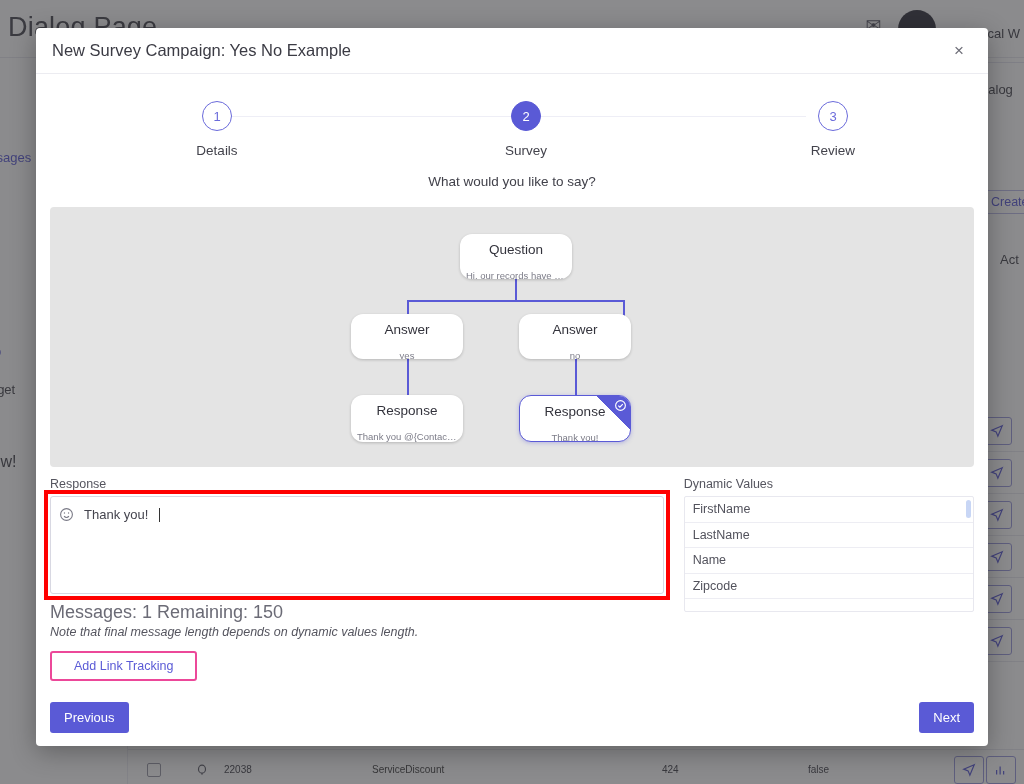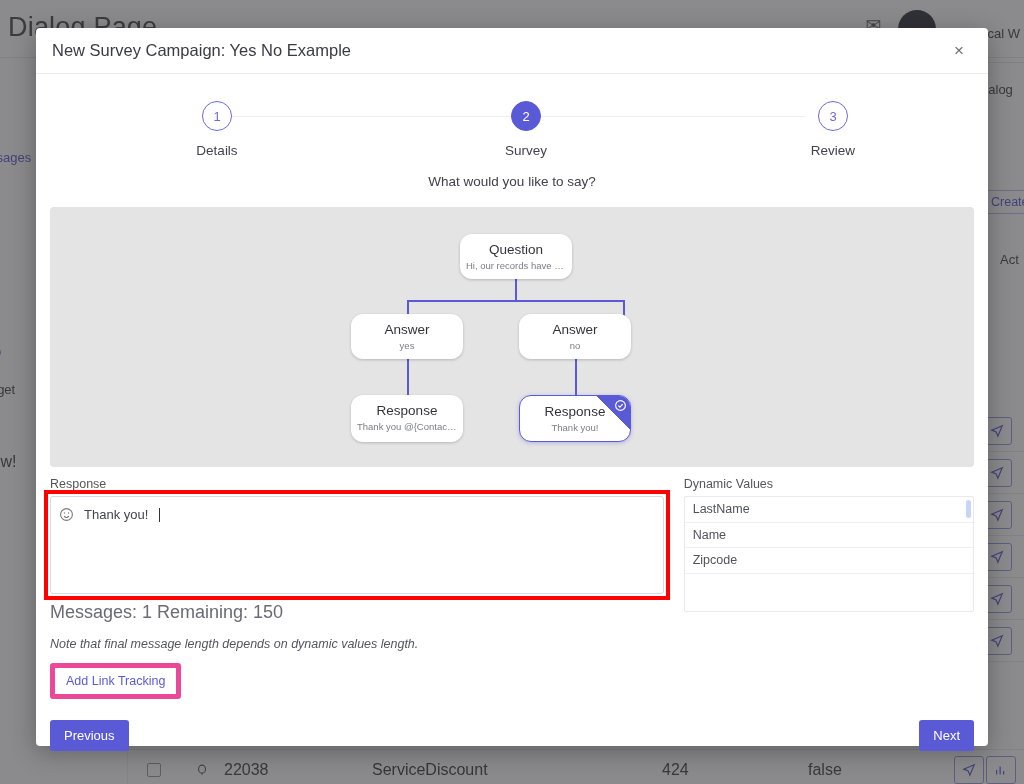--- a/index.html
+++ b/index.html
@@ -53,21 +53,21 @@
   
   .bg-table {
     position: absolute; left: 128px; top: 62px; width: 896px; height: 722px;
     border-top: 1px solid #e4e4ee;
   }
   .bg-row {
     position: absolute; left: 0; width: 896px; height: 41px;
     border-bottom: 1px solid #e8e8f0;
     display: flex; align-items: center;
   }
-  .bg-cell { font-size: 16px; color: #44444c; }
+  .bg-cell { font-size: 10px; color: #44444c; }
   .bg-iconbtn {
     width: 30px; height: 28px; border: 1px solid #9a9ade; border-radius: 3px;
     display: flex; align-items: center; justify-content: center;
     color: #5a5ad6; background: #fff; margin-right: 2px;
   }
   .bg-iconbtn svg { width: 14px; height: 14px; }
   .bg-checkbox {
     width: 14px; height: 14px; border: 1px solid #9a9aa6; border-radius: 2px; background:#fff;
   }
   .bg-sidebar {
@@ -135,21 +135,21 @@
   }
   .node {
     position: absolute; background: #fff; border-radius: 12px;
     box-shadow: 0 1px 3px rgba(0,0,0,.20);
     text-align: center; overflow: hidden;
   }
   .node .node-title {
     font-size: 13.5px; color: #33333c; margin-top: 8px; font-weight: 400;
   }
   .node .node-sub {
-    font-size: 9.5px; color: #7c7c88; margin-top: 3px;
+    font-size: 9.5px; color: #7c7c88; margin-top: 13px;
     white-space: nowrap; overflow: hidden; text-overflow: ellipsis; padding: 0 6px;
   }
   .node.selected { border: 1.5px solid #5a5ad6; box-shadow: 0 1px 4px rgba(90,90,214,.35); }
   .node-badge {
     position: absolute; right: 0; top: 0; width: 34px; height: 34px;
     background: linear-gradient(45deg, transparent 50%, #5a5ad6 50%);
   }
   .node-badge svg { position: absolute; right: 3px; top: 3px; width: 13px; height: 13px; }
   .edge { position: absolute; background: #5a5ad6; }
 
@@ -168,25 +168,25 @@
     background: #fff; padding: 10px 10px 10px 8px; position: relative;
   }
   .ta-row { display: flex; align-items: center; gap: 10px; }
   .emoji-icon { width: 15px; height: 15px; color: #7b7b87; flex: 0 0 auto; }
   .ta-text { font-size: 13px; color: #44444e; position: relative; }
   .caret {
     display: inline-block; width: 1px; height: 14px; background: #333;
     vertical-align: -2px; margin-left: 1px;
   }
   .meta { font-size: 18px; color: #6b6b76; margin-top: 8px; }
-  .note { font-size: 12.5px; color: #55555f; font-style: italic; margin-top: 14px; }
+  .note { font-size: 12.5px; color: #55555f; font-style: italic; margin-top: 2px; }
   .btn-outline {
     display: inline-block; margin-top: 12px;
     font-size: 12.5px; color: #5a5ad6; background: #fff;
-    border: 5px solid #ec4899; border-radius: 3px; padding: 6px 11px;
+    border: 2px solid #ec4899; border-radius: 3px; padding: 6px 22px;
     cursor: pointer; font-family: "Liberation Sans", sans-serif;
   }
 
   .dv-list {
     border: 1px solid #e8e8ef; border-radius: 2px; background: #fff;
     position: relative; overflow: hidden; height: 116px;
   }
   .dv-item {
     height: 25.5px; display: flex; align-items: center;
     padding: 0 8px; font-size: 12.5px; color: #52525c;
@@ -439,20 +439,21 @@
         </div>
 
         <div class="meta">Messages: 1 Remaining: 150</div>
         <div class="note">Note that final message length depends on dynamic values length.</div>
         <button class="btn-outline">Add Link Tracking</button>
       </div>
 
       <div class="panel-right">
         <div class="field-label">Dynamic Values</div>
         <div class="dv-list">
+          <div class="dv-item">FirstName</div>
           <div class="dv-item">LastName</div>
           <div class="dv-item">Name</div>
           <div class="dv-item">Zipcode</div>
           <div class="dv-scroll"></div>
         </div>
       </div>
     </div>
   </div>
 
   <div class="modal-footer">

